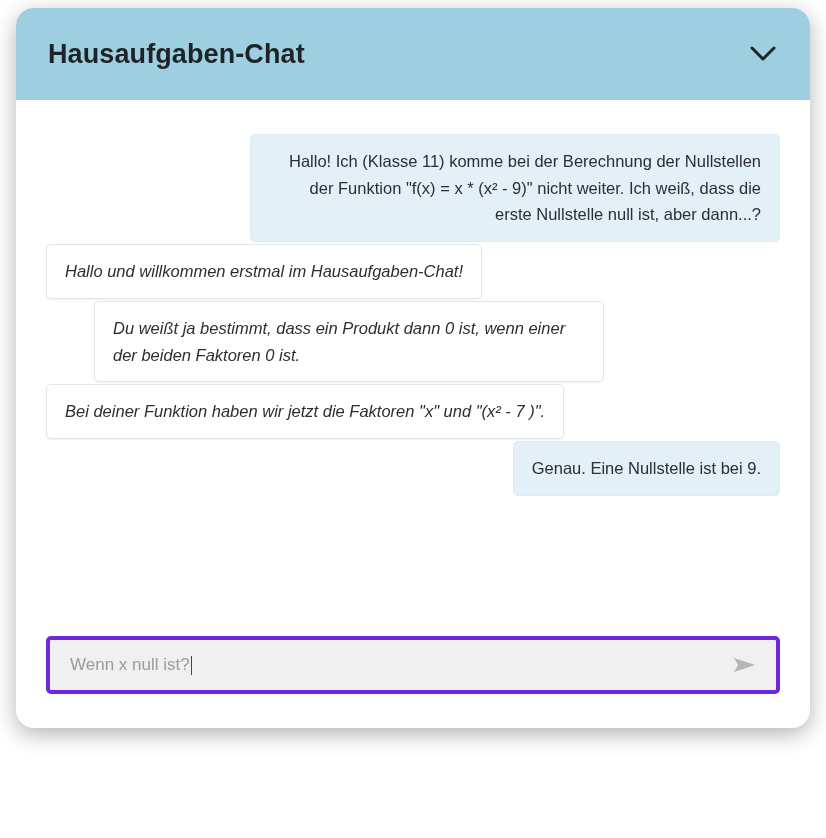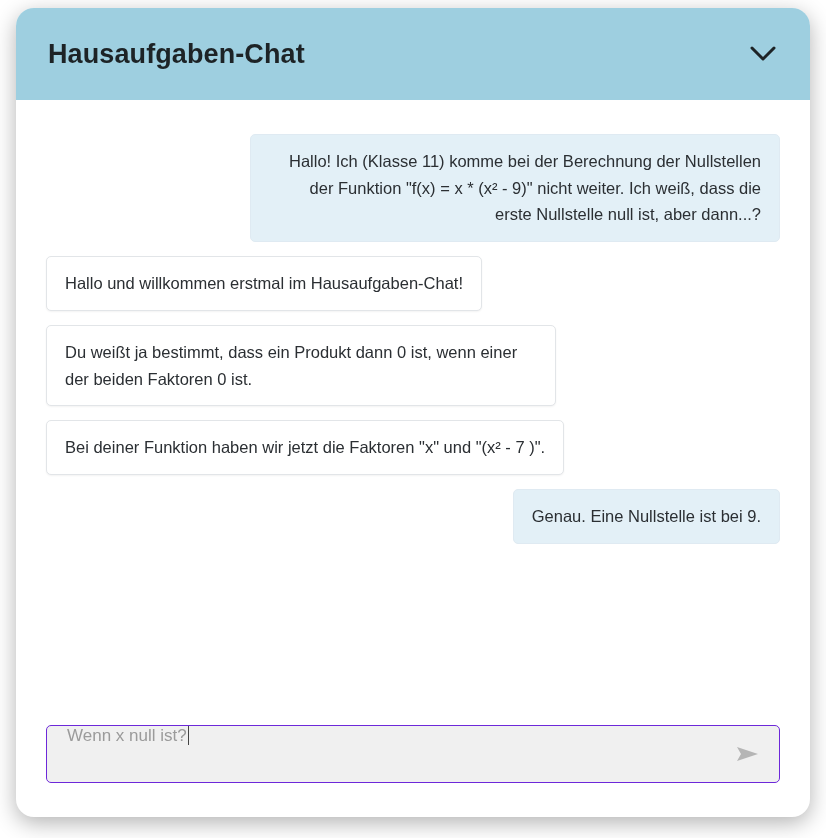--- a/index.html
+++ b/index.html
@@ -18,21 +18,21 @@
     position: relative;
     width: 826px;
     height: 838px;
     box-sizing: border-box;
     padding: 8px 16px 24px 16px;
   }
 
   .chat-window {
     position: relative;
     width: 794px;
-    height: 809px;
+    height: 720px;
     box-sizing: border-box;
     background: #ffffff;
     border-radius: 18px;
     box-shadow: 0 6px 22px rgba(0,0,0,0.30);
     overflow: hidden;
     display: flex;
     flex-direction: column;
   }
 
   .chat-header {
@@ -65,29 +65,29 @@
     padding: 0;
   }
   .chevron-btn svg { display: block; }
 
   .chat-body {
     flex: 1 1 auto;
     padding: 34px 30px 0 30px;
     box-sizing: border-box;
     display: flex;
     flex-direction: column;
-    gap: 14px;
+    gap: 2px;
     overflow: hidden;
   }
 
   .row {
     display: flex;
     width: 100%;
   }
-  .row.left  { justify-content: flex-start; }
+  .row.left  { justify-content: flex-start; font-style: italic; }
   .row.right { justify-content: flex-end; }
 
   .bubble {
     box-sizing: border-box;
     max-width: 560px;
     padding: 13px 18px;
     font-size: 16.5px;
     line-height: 1.62;
     color: #2b2f33;
     border-radius: 5px;
@@ -107,24 +107,24 @@
   .chat-footer {
     flex: 0 0 auto;
     padding: 18px 30px 34px 30px;
     box-sizing: border-box;
   }
 
   .composer {
     position: relative;
     height: 58px;
     background: #f0f0f0;
-    border: 1px solid #6d28d9;
+    border: 4px solid #6d28d9;
     border-radius: 5px;
     display: flex;
-    align-items: flex-start;
+    align-items: center;
     padding: 0 58px 0 20px;
     box-sizing: border-box;
   }
   .composer-text {
     font-size: 17px;
     color: #9b9b9b;
     position: relative;
     white-space: pre;
   }
   .caret {
@@ -171,21 +171,21 @@
 
       <div class="row right">
         <div class="bubble user" style="max-width:530px;">Hallo! Ich (Klasse 11) komme bei der Berechnung der Nullstellen der Funktion "f(x) = x * (x² - 9)" nicht weiter. Ich weiß, dass die erste Nullstelle null ist, aber dann...?</div>
       </div>
 
       <div class="row left">
         <div class="bubble bot">Hallo und willkommen erstmal im Hausaufgaben-Chat!</div>
       </div>
 
       <div class="row left">
-        <div class="bubble bot" style="max-width:510px;">Du weißt ja bestimmt, dass ein Produkt dann 0 ist, wenn einer der beiden Faktoren 0 ist.</div>
+        <div class="bubble bot" style="max-width:510px;margin-left:48px;">Du weißt ja bestimmt, dass ein Produkt dann 0 ist, wenn einer der beiden Faktoren 0 ist.</div>
       </div>
 
       <div class="row left">
         <div class="bubble bot">Bei deiner Funktion haben wir jetzt die Faktoren "x" und "(x² - 7 )".</div>
       </div>
 
       <div class="row right">
         <div class="bubble user">Genau. Eine Nullstelle ist bei 9.</div>
       </div>
 

